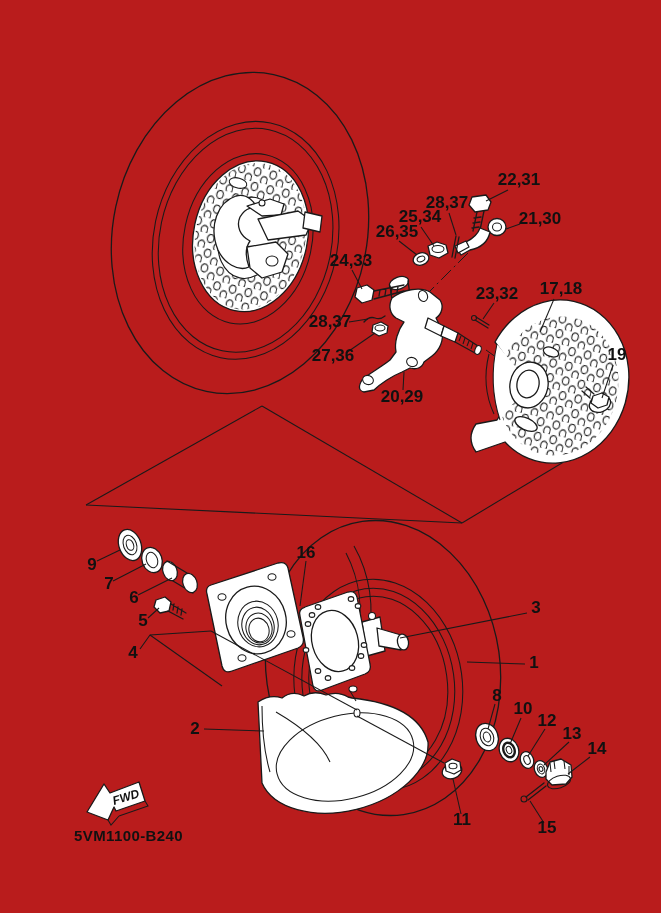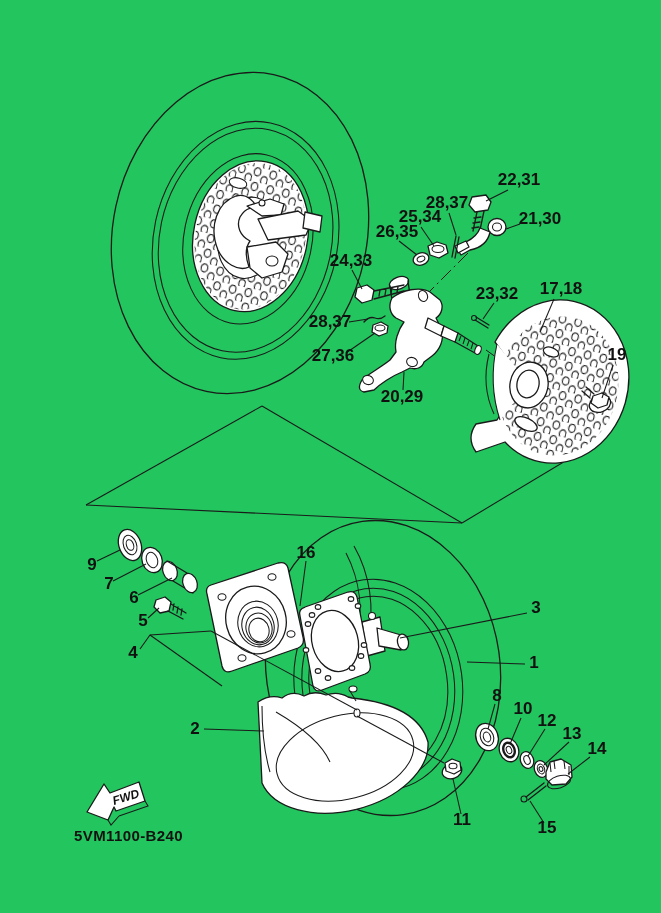--- a/index.html
+++ b/index.html
@@ -1,16 +1,16 @@
 <!DOCTYPE html>
 <html><head>
 <meta charset="utf-8">
 <style>
   html,body{margin:0;padding:0;background:#fff;}
-  #stage{position:relative;width:661px;height:913px;background:#22c55e;overflow:hidden;
+  #stage{position:relative;width:661px;height:913px;background:#b91c1c;overflow:hidden;
          font-family:"Liberation Sans", sans-serif;}
   svg{display:block}
   .ln{stroke:#1a1a1a;fill:none;stroke-width:1.3;stroke-linecap:round;stroke-linejoin:round;}
   .thin{stroke:#1a1a1a;fill:none;stroke-width:1.05;}
   .fw{fill:#ffffff;stroke:#1a1a1a;stroke-width:1.3;stroke-linejoin:round;}
   .fwthin{fill:#ffffff;stroke:#1a1a1a;stroke-width:1.05;}
   .lbl{font:bold 17px "Liberation Sans",sans-serif;fill:#111111;}
   .code{font:bold 15px "Liberation Sans",sans-serif;fill:#111111;letter-spacing:.4px;}
   .fwd{font:italic bold 12px "Liberation Sans",sans-serif;fill:#111111;}
   .cl{stroke:#1a1a1a;stroke-width:1;fill:none;stroke-dasharray:14 4 2 4;}

